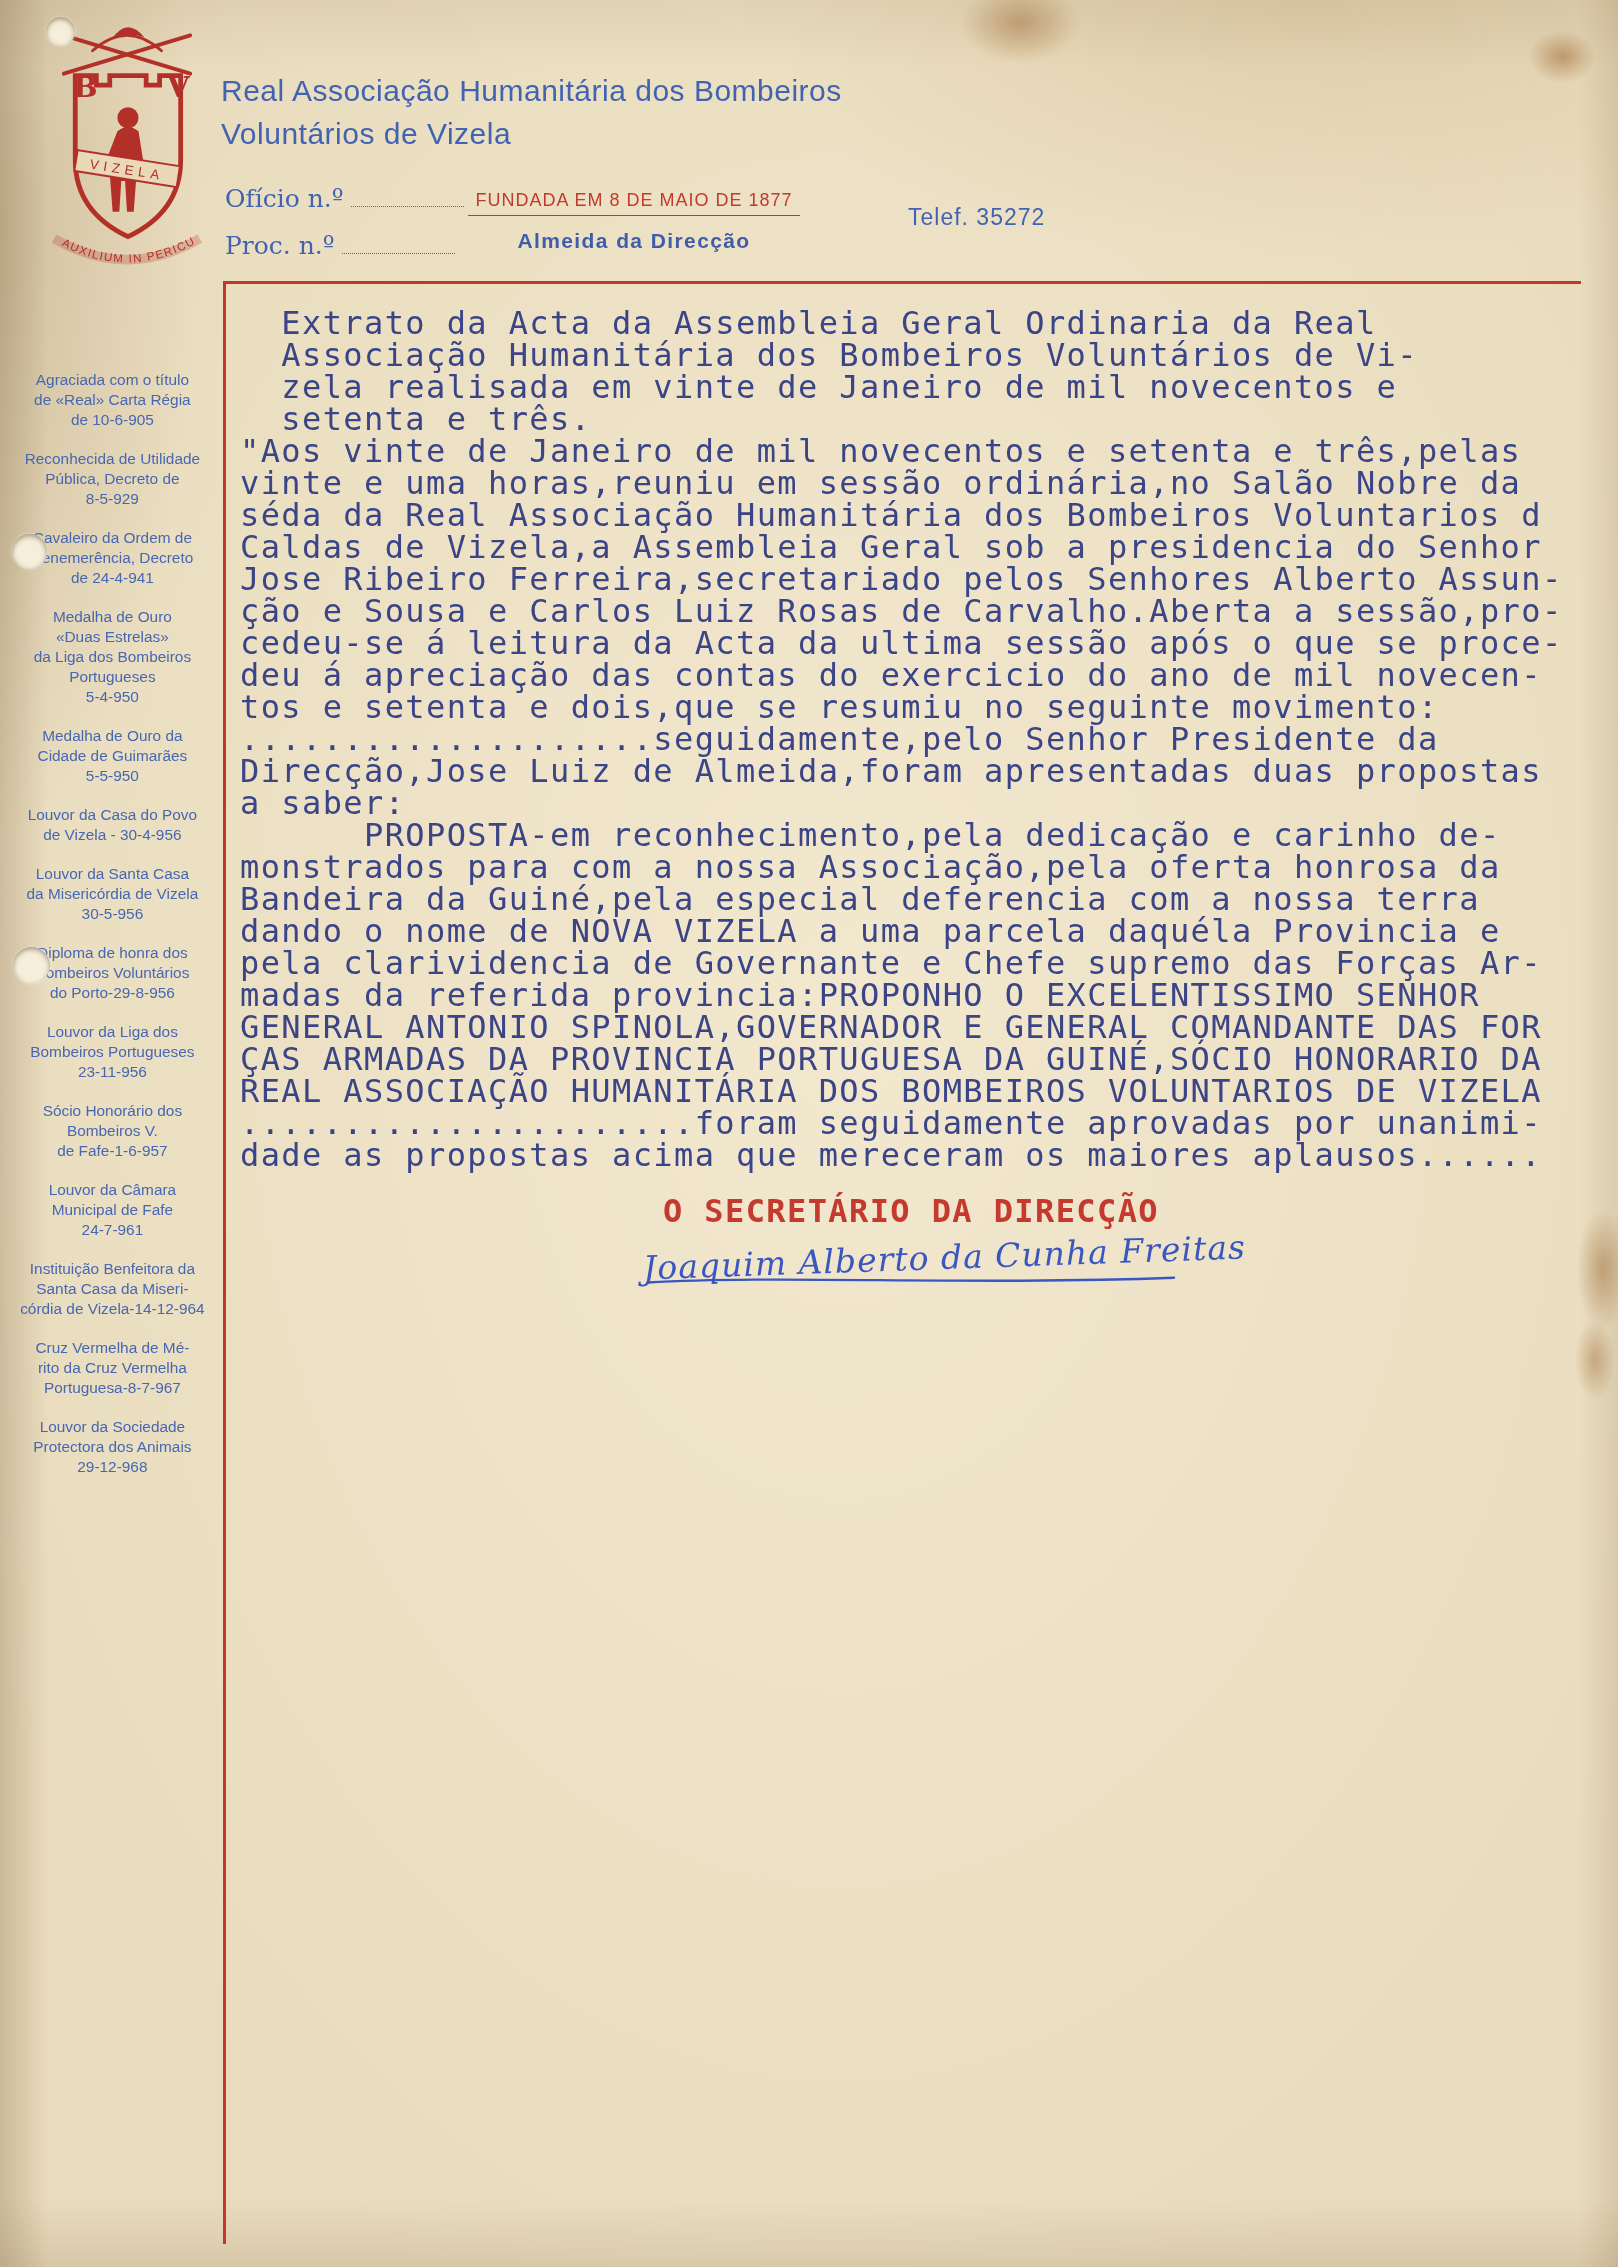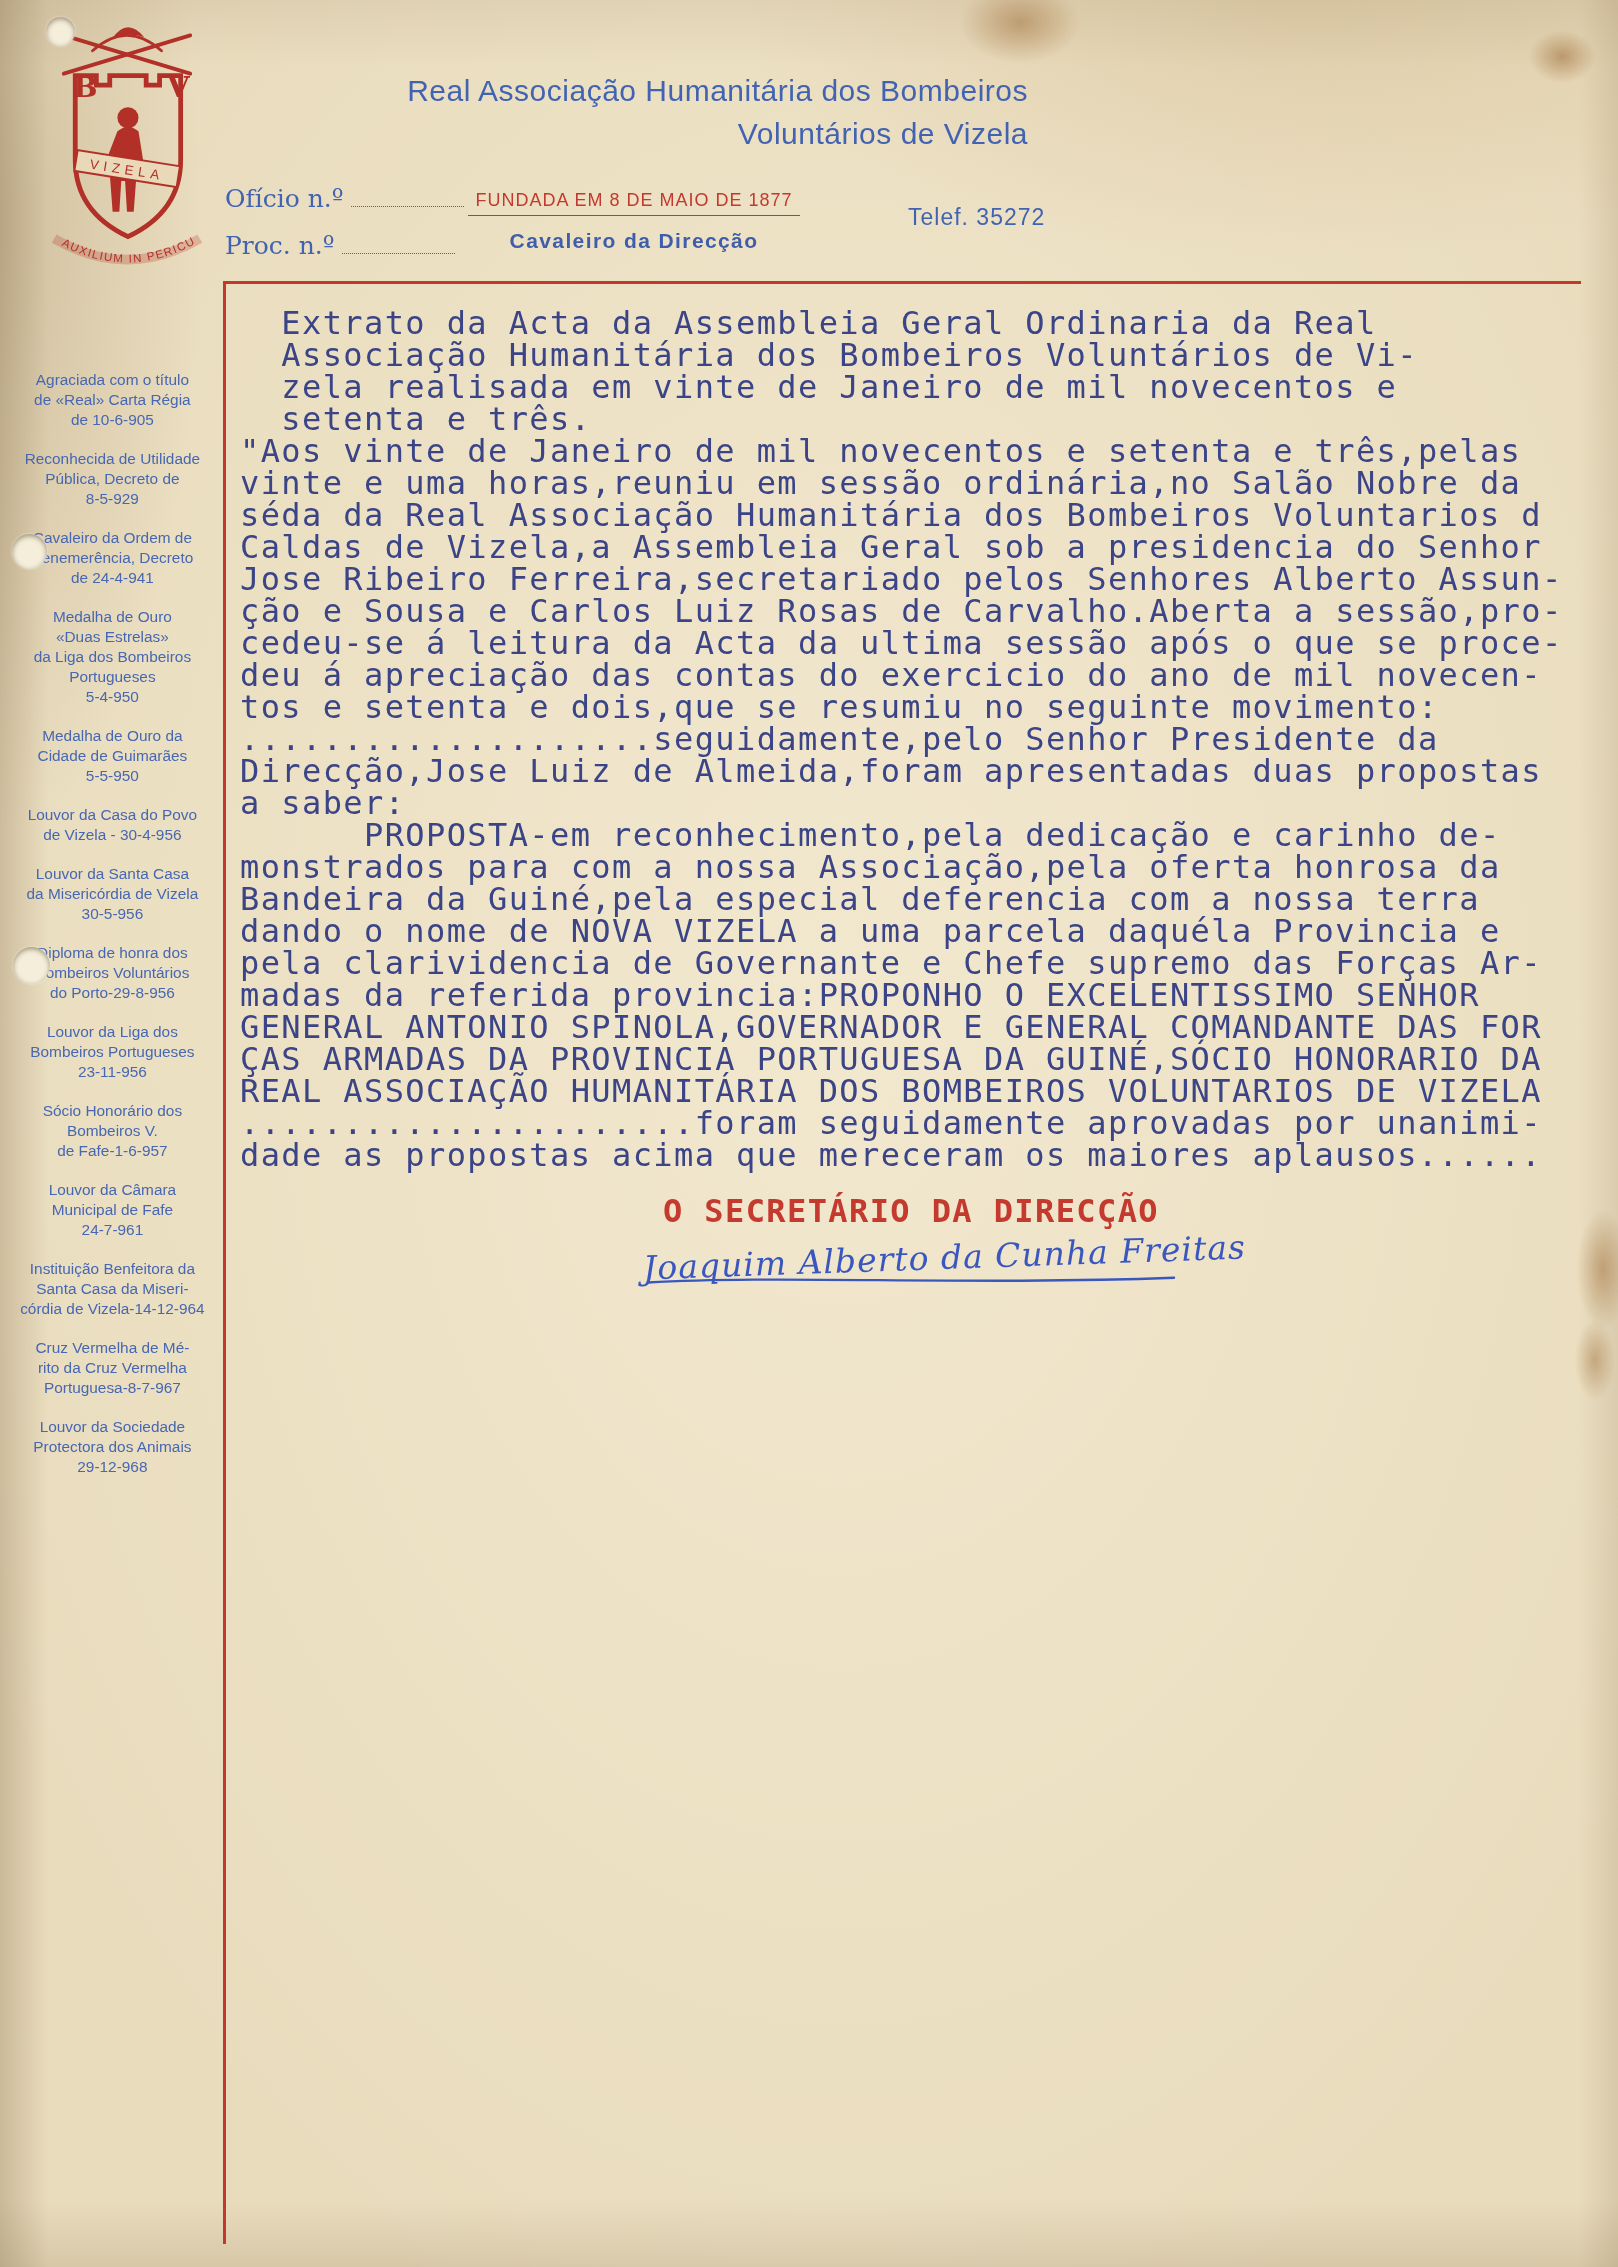--- a/index.html
+++ b/index.html
@@ -19,21 +19,21 @@
       radial-gradient(ellipse 1249px 1825px at 52% 45%, rgba(255,250,233,.40), transparent 78%),
       linear-gradient(90deg, rgba(110,82,45,.25), transparent 3%),
       linear-gradient(270deg, rgba(110,82,45,.15), transparent 2.5%),
       linear-gradient(0deg, rgba(110,82,45,.15), transparent 3%),
       linear-gradient(180deg, rgba(110,82,45,.10), transparent 3%);
   }
   
   .crest{position:absolute;left:35px;top:11.5px;width:184px;height:271px;}
   .org-title{
     position:absolute;left:221px;top:69px;width:807px;
-    text-align:right;color:#4263b2;font-size:30px;line-height:43px;
+    text-align:left;color:#4263b2;font-size:30px;line-height:43px;
     letter-spacing:0.5px;font-weight:400;
   }
   .field{position:absolute;color:#4263b2;}
   .field .script{font-family:"DejaVu Serif",serif;font-size:25px;}
   .dotline{display:inline-block;width:113px;height:19px;border-bottom:1.9px dotted #4263b2;margin-left:7.7px;}
   .field-oficio{left:225px;top:184px;}
   .field-proc{left:225px;top:231px;}
   .founded-wrap{position:absolute;left:437px;top:190px;width:394px;text-align:center;}
   .founded{
     display:inline-block;color:#c4392e;font-size:18px;font-weight:400;letter-spacing:1px;
@@ -121,21 +121,21 @@
 
   <div class="field field-oficio">
     <span class="script">Ofício n.º</span><span class="dotline"></span>
   </div>
   <div class="field field-proc">
     <span class="script">Proc. n.º</span><span class="dotline"></span>
   </div>
   <div class="founded-wrap">
     <span class="founded">FUNDADA EM 8 DE MAIO DE 1877</span>
   </div>
-  <div class="gabinete">Cavaleiro da Direcção</div>
+  <div class="gabinete">Almeida da Direcção</div>
   <div class="telef">Telef. 35272</div>
 
   <div class="sidebar">
     <div class="entry">Agraciada com o título
 de «Real» Carta Régia
 de 10-6-905</div>
     <div class="entry">Reconhecida de Utilidade
 Pública, Decreto de
 8-5-929</div>
     <div class="entry">Cavaleiro da Ordem de

